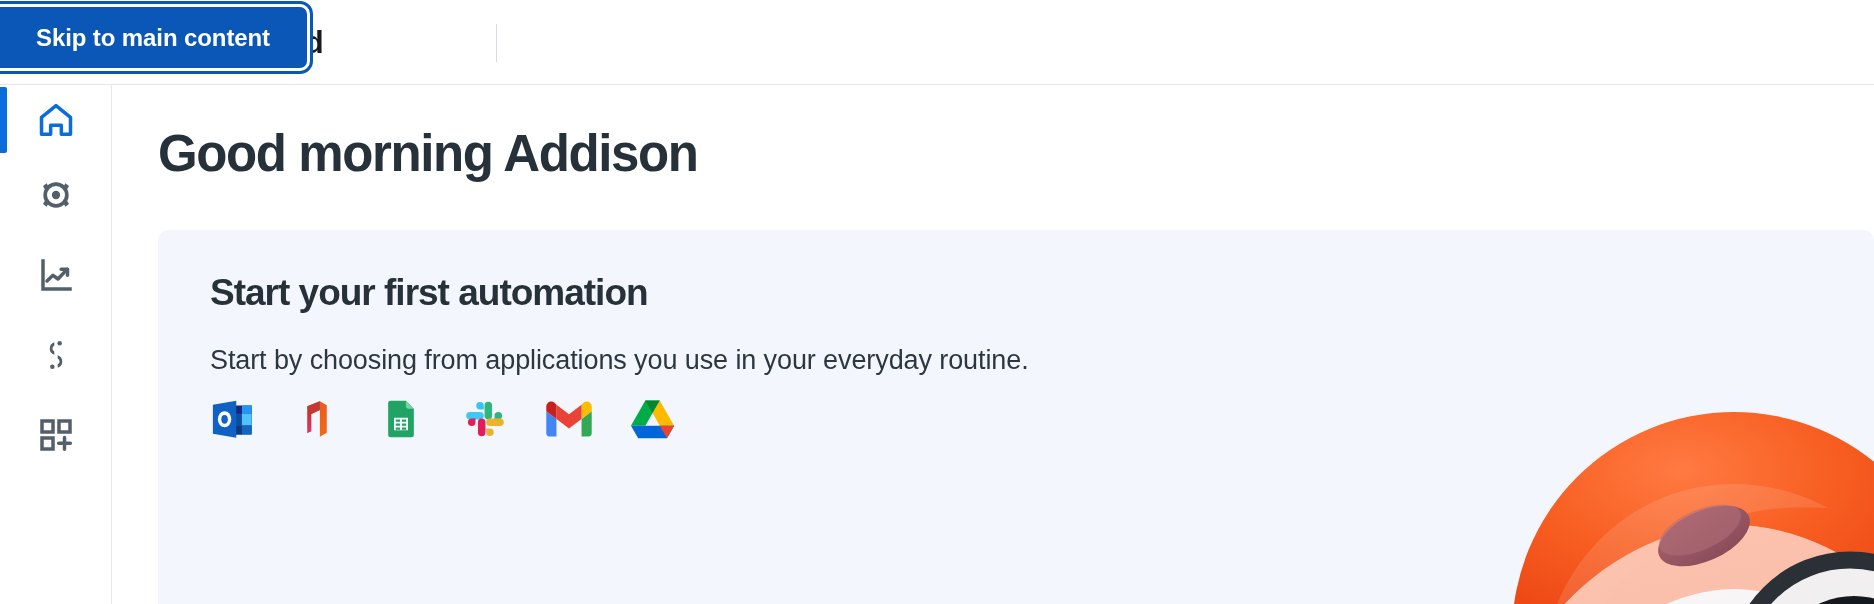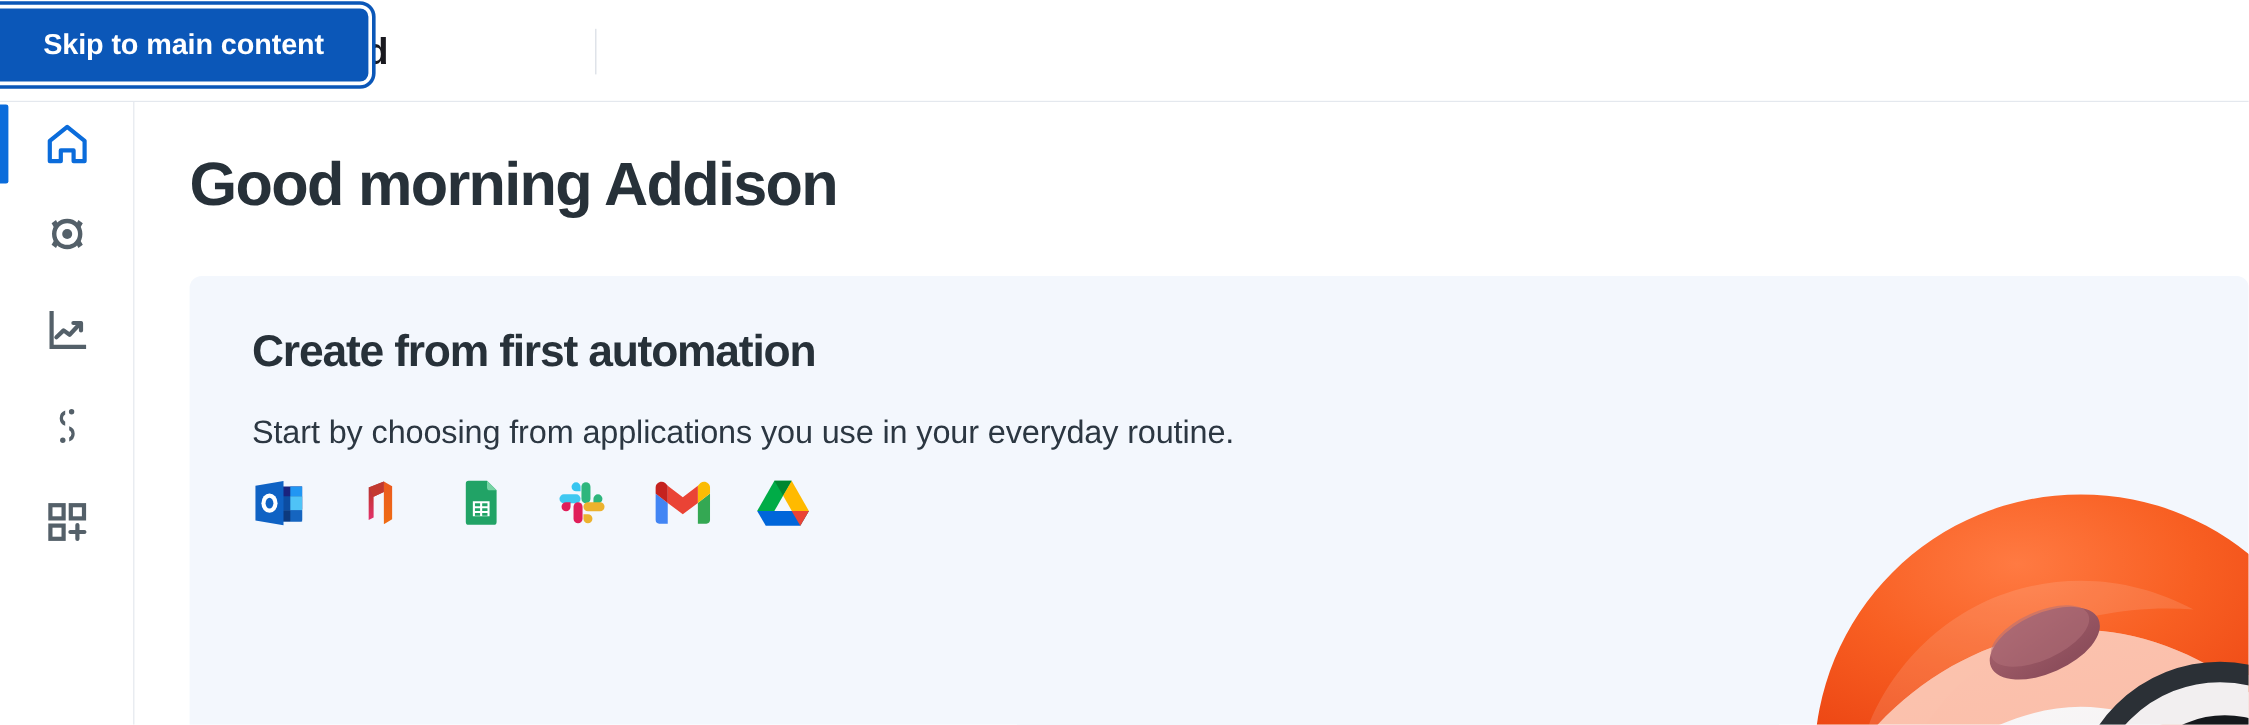--- a/index.html
+++ b/index.html
@@ -275,21 +275,21 @@
     </div>
 
   </nav>
 
   <main class="main">
 
     <h1 class="greeting">Good morning Addison</h1>
 
     <section class="hero-card">
 
-      <h2 class="hero-title">Create from first automation</h2>
+      <h2 class="hero-title">Start your first automation</h2>
 
       <p class="hero-sub">Start by choosing from applications you use in your everyday routine.</p>
 
       <div class="app-row">
 
         <div class="app-chip">
           <svg width="46" height="46" viewBox="0 0 48 48">
             <path fill="#1a237e" d="M43.6 9.8H22.9v8.6l-2.4 1.6 23.1 9.6z"></path>
             <path fill="#0c4da2" d="M22.9 18.4h20.7v12.1H22.9z"></path>
             <path fill="#1565c0" d="M22.9 30.5h20.7v8.2a1.6 1.6 0 0 1-1.6 1.6H22.9z"></path>

